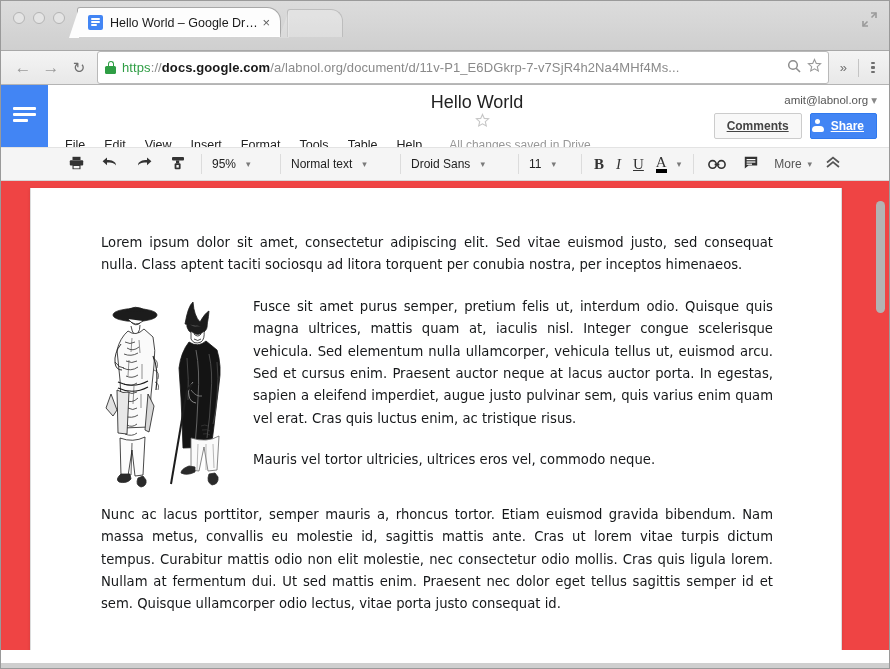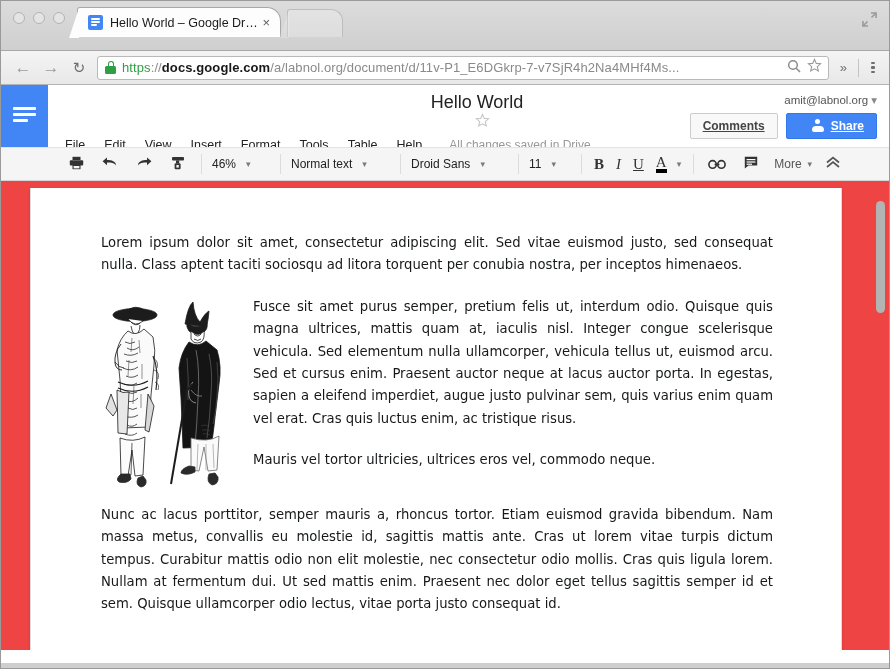--- a/index.html
+++ b/index.html
@@ -76,21 +76,21 @@
   
   .navbar {
     height: 34px;
     background: linear-gradient(#f4f4f4,#e8e8e8);
     border-bottom: 1px solid #b4b4b4;
     display: flex; align-items: center; padding: 0 8px;
   }
   .nav-ico { width: 28px; text-align: center; color: #9a9a9a; font-size: 17px; flex:0 0 auto;}
   .nav-ico.reload { font-size: 15px; color:#6f6f6f;}
   .omnibox {
-    flex: 1 1 auto; height: 24px; margin: 0 6px 0 4px;
+    flex: 1 1 auto; height: 33px; margin: 0 6px 0 4px;
     background: #fff; border: 1px solid #b9b9b9; border-radius: 3px;
     display: flex; align-items: center; padding: 0 6px 0 7px;
     overflow: hidden;
   }
   .lock {
     width: 11px; height: 13px; position: relative; flex: 0 0 auto; margin-right: 6px;
   }
   .lock .body { position:absolute; bottom:0; width:11px; height:8px; background:#2f9e44; border-radius:1.5px;}
   .lock .shackle{ position:absolute; top:0; left:2.5px; width:6px; height:6px; border:1.6px solid #2f9e44; border-bottom:none; border-radius:3px 3px 0 0;}
   .url { font-size: 13px; white-space: nowrap; flex: 1 1 auto; overflow: hidden; letter-spacing:.1px;}
@@ -126,21 +126,21 @@
     font-size: 11.5px; color: #555;
   }
   .acct .caret { color:#888; margin-left:3px;}
   .head-btns { position:absolute; right: 12px; top: 28px; display:flex; gap:8px;}
   .btn {
     height: 26px; padding: 0 12px; font-size: 12px; font-weight: bold;
     display:flex;align-items:center;justify-content:center;
     border-radius: 2px; border:1px solid #ccc; background:#f8f8f8; color:#444;text-decoration:underline;
   }
   .btn.share {
-    background: #4285f4; border-color:#3079ed; color:#fff; padding-left:24px;
+    background: #4285f4; border-color:#3079ed; color:#fff; padding-left:0;
   }
   .share-ico { width:14px;height:14px;margin-right:6px; position:relative;}
   .share-ico .h { position:absolute; top:0; left:4.5px; width:5px;height:5px;border-radius:50%;background:#fff;}
   .share-ico .b { position:absolute; top:6.5px; left:1px; width:12px;height:6px;border-radius:6px 6px 3px 3px;background:#fff;}
 
   
   .docs-toolbar {
     height: 34px; background: #f5f5f5; border-top: 1px solid #e3e3e3;
     border-bottom: 1px solid #d6d6d6;
     display:flex; align-items:center; padding-left: 58px; position:relative;
@@ -330,21 +330,21 @@
             <rect x="5" y="4.4" width="3.2" height="3" fill="#333"></rect>
             <rect x="3.6" y="7.2" width="6" height="6" rx="1.2" fill="#333"></rect>
             <rect x="5.4" y="9" width="2.4" height="2.6" fill="#f5f5f5"></rect>
           </svg>
       </span>
     </div>
 
     <div class="tb-sep"></div>
 
     <div class="tb-select" style="width:66px">
-      <span class="lbl">46%</span>
+      <span class="lbl">95%</span>
       <span class="caret-dn">▾</span>
     </div>
 
     <div class="tb-sep"></div>
 
     <div class="tb-select" style="width:107px">
       <span class="lbl">Normal text</span>
       <span class="caret-dn">▾</span>
     </div>
 

